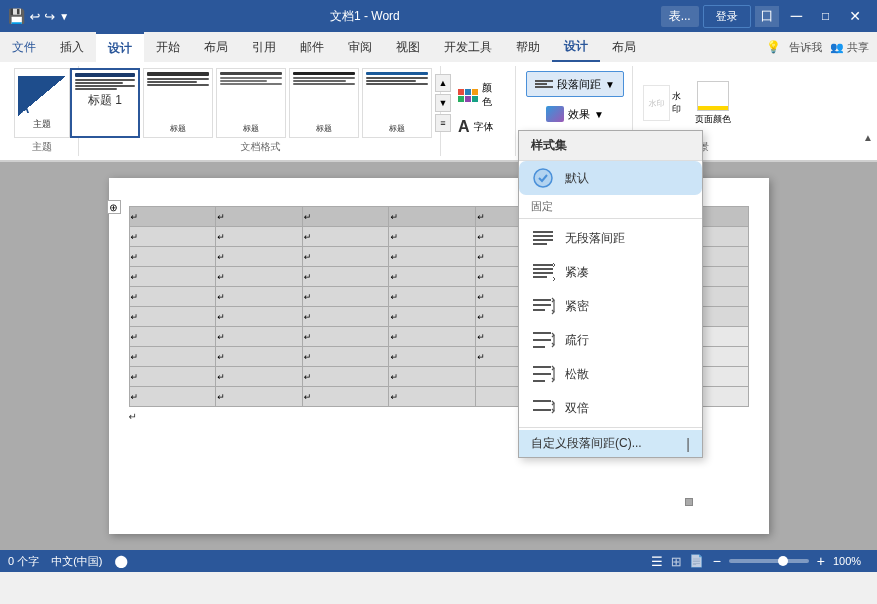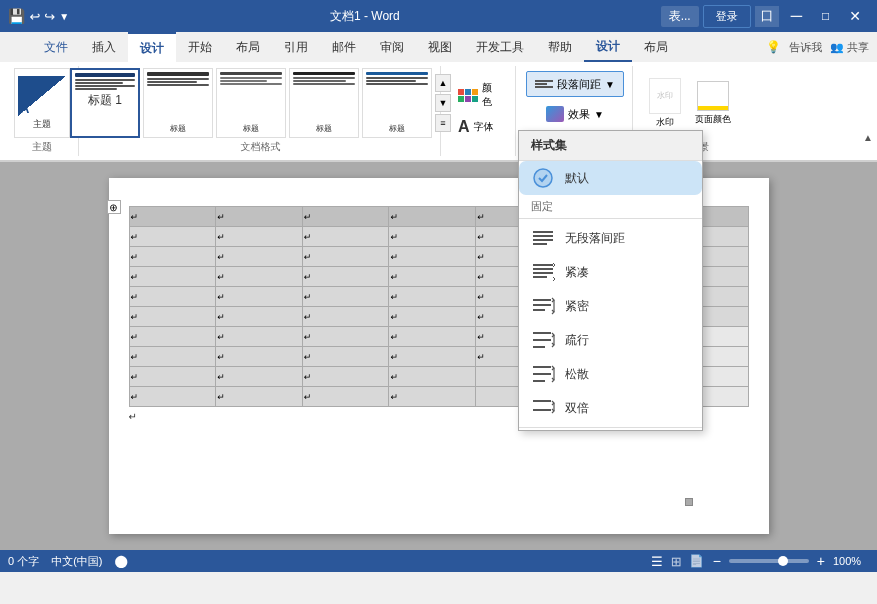--- a/index.html
+++ b/index.html
@@ -56,21 +56,21 @@
     }
 
     
     .main-area { background: #ababab; height: calc(604px - 32px - 30px - 100px - 32px - 22px); display: flex; justify-content: center; padding: 16px; overflow: hidden; }
     .document { background: white; width: 660px; min-height: 340px; box-shadow: 2px 2px 8px rgba(0,0,0,0.3); padding: 20px; position: relative; }
 
     .title-center { display: flex; align-items: center; justify-content: center; flex: 1; gap: 8px; }
     .login-btn { background: #2b579a; color: white; border: 1px solid #4a7fc1; padding: 3px 12px; font-size: 11px; cursor: pointer; border-radius: 2px; }
 
     .header-top { background: #2b579a; height: 32px; display: flex; align-items: center; padding: 0; }
-    .header-tabs { background: #f0f0f0; height: 30px; display: flex; align-items: center; padding-left: 32px; }
+    .header-tabs { background: #f0f0f0; height: 30px; display: flex; align-items: center; }
   </style>
 </head>
 <body>
 
 <div class="header-top">
   <div style="display:flex;align-items:center;padding-left:8px;gap:4px;">
     <div style="color:white;font-size:14px;cursor:pointer;">💾</div>
     <div style="color:white;font-size:13px;cursor:pointer;">↩</div>
     <div style="color:white;font-size:13px;cursor:pointer;">↪</div>
     <div style="color:white;font-size:10px;cursor:pointer;">▼</div>
@@ -214,21 +214,21 @@
       </div>
       <div style="display:flex;align-items:center;gap:4px;padding:2px 8px;background:white;border:1px solid transparent;cursor:pointer;font-size:11px;height:20px;">
         <span style="font-size:11px;color:#555;">设为默认</span>
       </div>
     </div>
   </div>
 
   <div class="ribbon-group" style="border-right:none;">
     <div class="ribbon-group-items" style="flex-direction:column;gap:4px;justify-content:center;align-items:center;">
       <div style="display:flex;gap:4px;">
-        <div style="display:flex;flex-direction:column;align-items:center;justify-content:center;width:44px;height:52px;cursor:pointer;font-size:9px;gap:2px;">
+        <div style="display:flex;flex-direction:row;align-items:center;justify-content:center;width:44px;height:52px;cursor:pointer;font-size:9px;gap:2px;">
           <div style="width:32px;height:36px;border:1px solid #ccc;background:white;display:flex;align-items:center;justify-content:center;opacity:0.5;font-size:8px;color:#888;">水印</div>
           <span style="font-size:9px;">水印</span>
         </div>
         <div style="display:flex;flex-direction:column;align-items:center;justify-content:center;width:44px;height:52px;cursor:pointer;font-size:9px;gap:2px;">
           <div style="width:32px;height:30px;background:#fff;border:1px solid #ccc;position:relative;">
             <div style="width:100%;height:4px;background:#ffd700;position:absolute;bottom:0;"></div>
           </div>
           <span style="font-size:9px;text-align:center;">页面颜色</span>
         </div>
       </div>
@@ -331,20 +331,24 @@
         <rect x="2" y="10" width="18" height="2" fill="#555"></rect>
         <polyline points="21,6 23,4 21,2" stroke="#555" stroke-width="1.2" fill="none"></polyline>
         <line x1="23" y1="4" x2="23" y2="12" stroke="#555" stroke-width="1.2"></line>
         <polyline points="21,10 23,12 21,14" stroke="#555" stroke-width="1.2" fill="none"></polyline>
       </svg>
     </div>
     <span class="dropdown-item-label">双倍</span>
   </div>
 
   <div class="dropdown-separator"></div>
+  <div class="dropdown-custom" style="background:#d0e8f8;display:flex;align-items:center;justify-content:space-between;">
+    <span>自定义段落间距(C)...</span>
+    <span style="font-size:14px;color:#555;">|</span>
+  </div>
 </div>
 
 <div class="main-area">
   <div class="document" style="position:relative;">
 
     <div style="position:absolute;top:22px;left:-2px;width:14px;height:14px;border:1px solid #aaa;background:white;display:flex;align-items:center;justify-content:center;cursor:move;font-size:10px;">⊕</div>
 
     <table style="width:100%;border-collapse:collapse;margin-top:8px;">
 
       <tbody>

